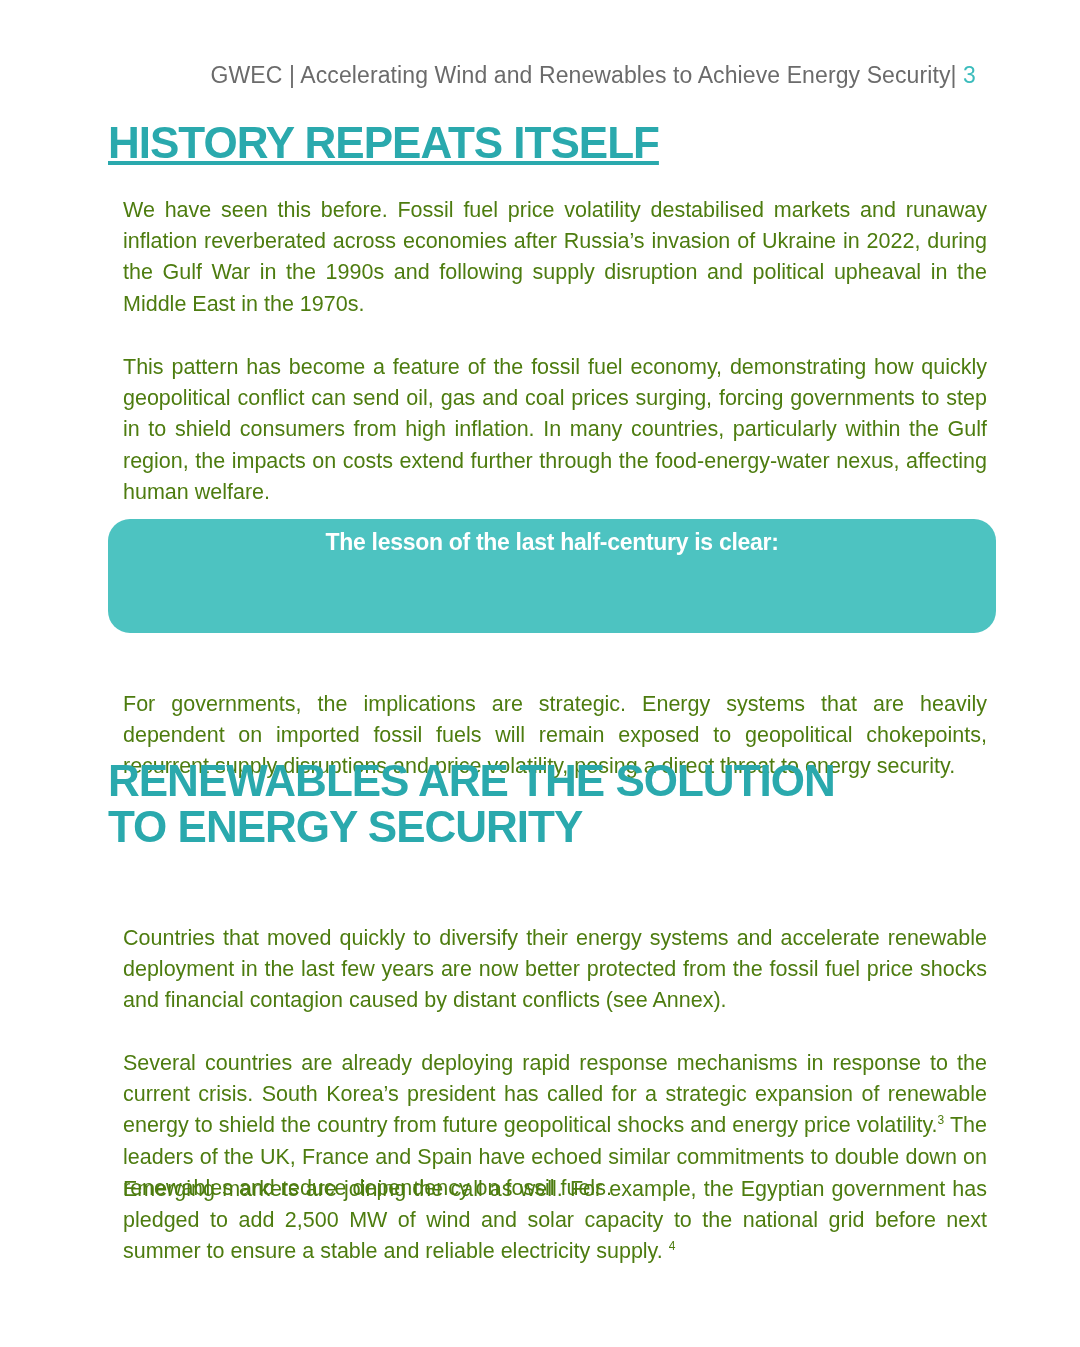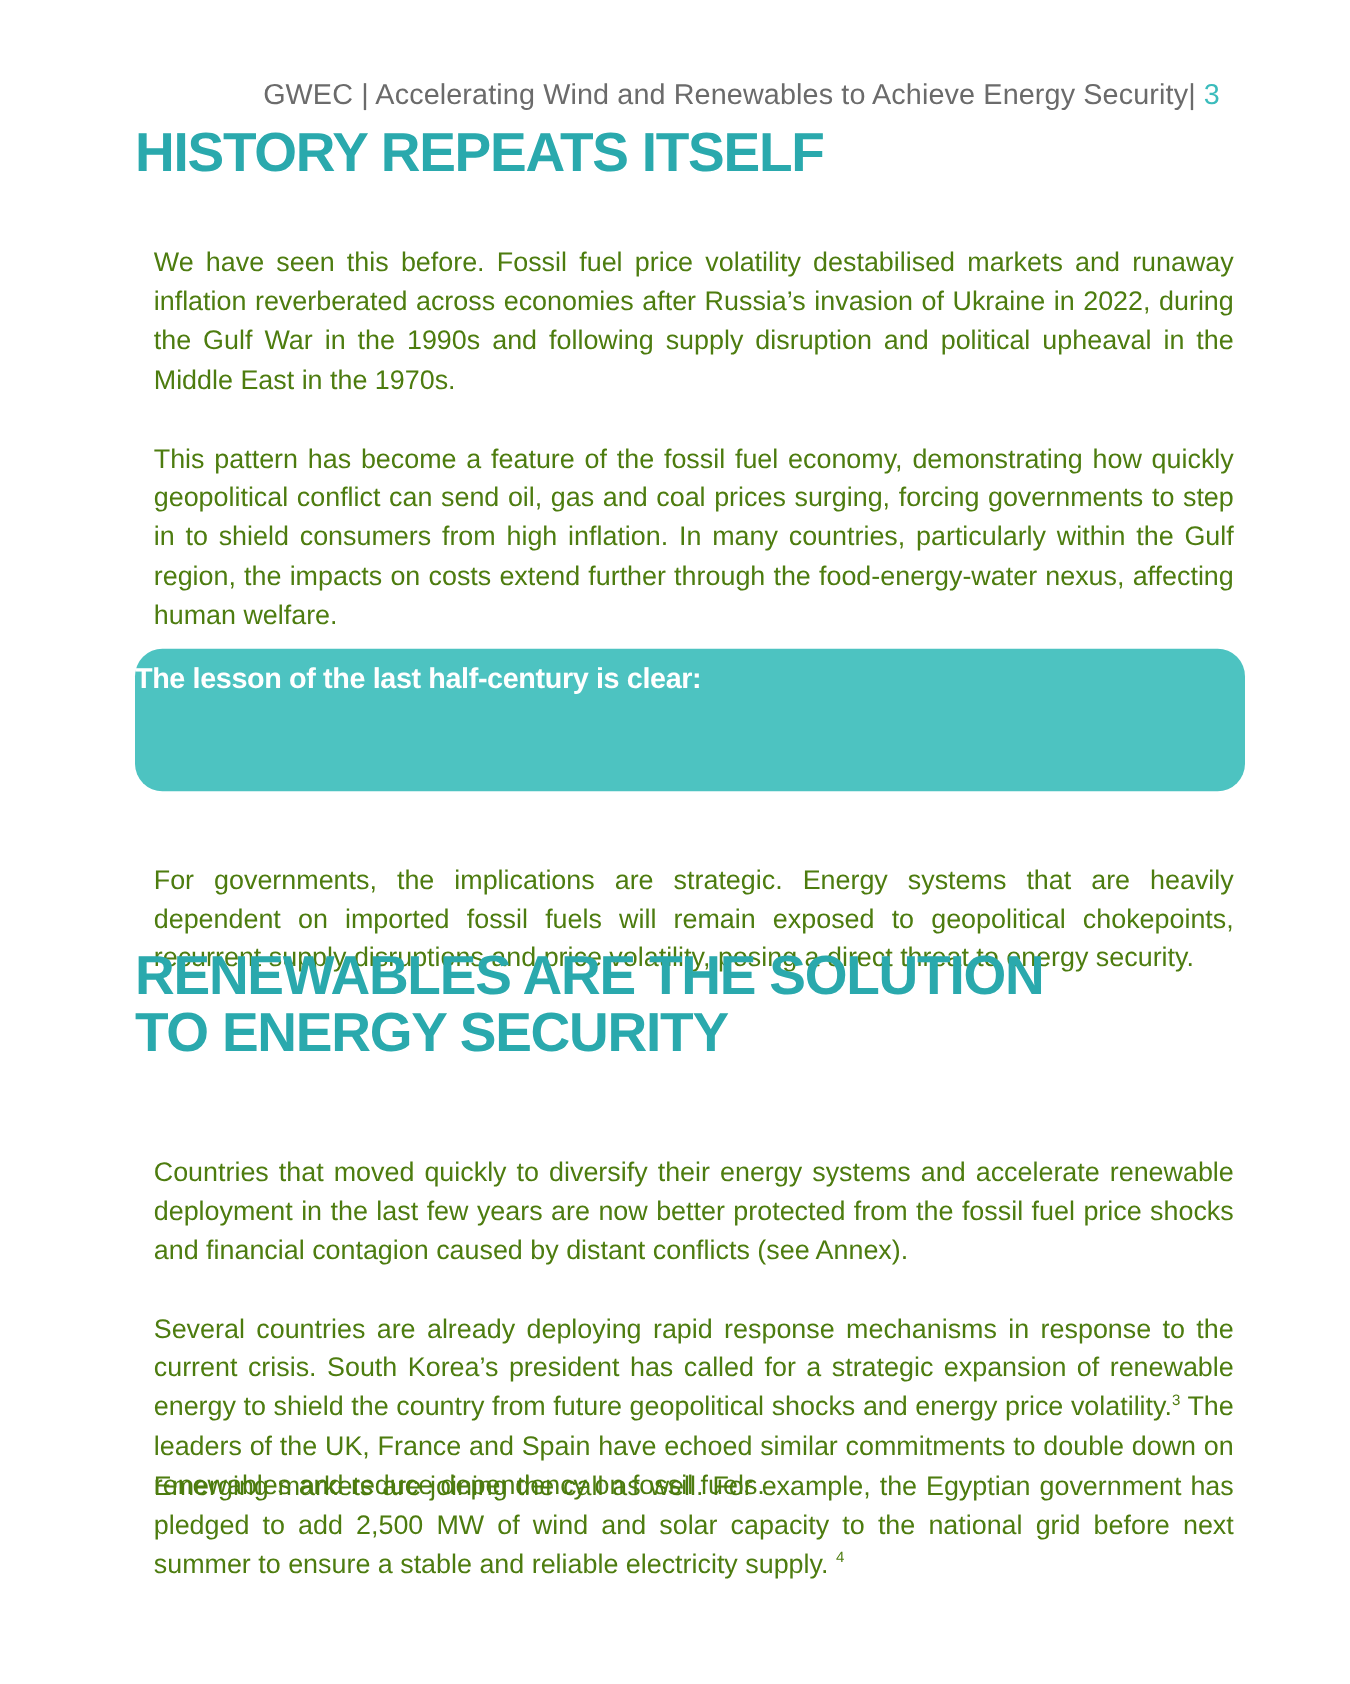--- a/index.html
+++ b/index.html
@@ -6,36 +6,36 @@
   body { width: 1080px; height: 1347px; position: relative; overflow: hidden;
          font-family: "Liberation Sans", sans-serif; color: #1a1a1a; }
   .header { position: absolute; top: 62px; right: 104px; font-size: 23px; color: #6b6b6b;
             letter-spacing: 0.1px; white-space: nowrap; }
   .header .pg { color: #3bbcbc; }
   .h1 { position: absolute; left: 108px; color: #2aa9ad; font-weight: bold;
         font-size: 44px; letter-spacing: -1px; line-height: 46px; margin: 0; }
   .para { position: absolute; left: 108px; width: 864px; font-size: 21.5px; line-height: 31.2px;
           text-align: justify; margin: 15px; color: #4d7c0f; }
   .callout { position: absolute; left: 108px; top: 519px; width: 888px; height: 114px;
-             background: #4dc3c1; border-radius: 22px; color: #ffffff; 
+             background: #4dc3c1; border-radius: 22px; color: #ffffff; text-align: center;
              font-weight: bold; font-size: 23px; line-height: 31px; box-sizing: border-box;
              padding-top: 8px; letter-spacing: -0.3px; }
   sup { font-size: 12px; vertical-align: super; line-height: 0; }
 </style>
 </head>
 <body>
 
 <div class="header">
   <span>GWEC</span>
   <span>|</span>
   <span>Accelerating Wind and Renewables to Achieve Energy Security</span><span>|</span>
   <span class="pg">3</span>
 </div>
 
-<h1 class="h1" style="top:100px;">HISTORY REPEATS ITSELF</h1>
+<h1 class="h1" style="top:120px;text-decoration:underline;">HISTORY REPEATS ITSELF</h1>
 
 <p class="para" style="top:180px;">We have seen this before. Fossil fuel price volatility destabilised markets and runaway inflation reverberated across economies after Russia’s invasion of Ukraine in 2022, during the Gulf War in the 1990s and following supply disruption and political upheaval in the Middle East in the 1970s.</p>
 
 <p class="para" style="top:337px;">This pattern has become a feature of the fossil fuel economy, demonstrating how quickly geopolitical conflict can send oil, gas and coal prices surging, forcing governments to step in to shield consumers from high inflation. In many countries, particularly within the Gulf region, the impacts on costs extend further through the food-energy-water nexus, affecting human welfare.</p>
 
 <div class="callout">
   <div>The lesson of the last half-century is clear:</div>
 </div>
 
 <p class="para" style="top:674px;">For governments, the implications are strategic. Energy systems that are heavily dependent on imported fossil fuels will remain exposed to geopolitical chokepoints, recurrent supply disruptions and price volatility, posing a direct threat to energy security.</p>

